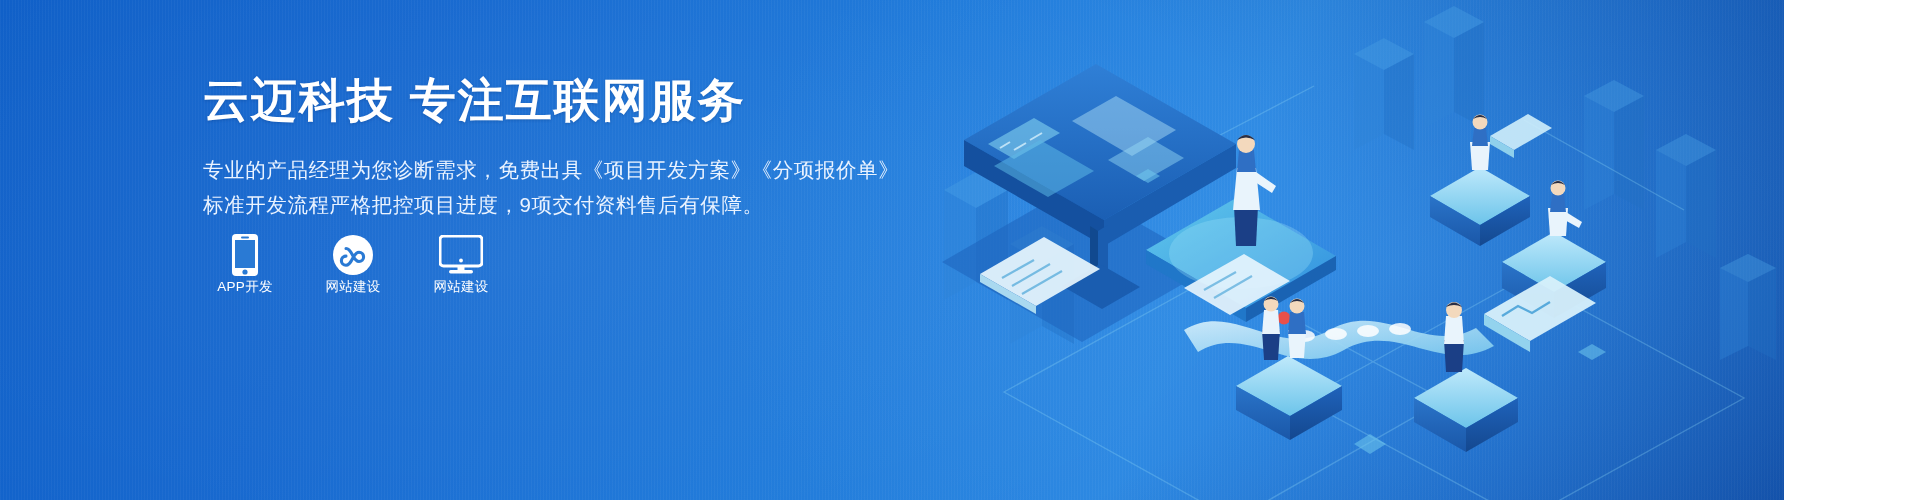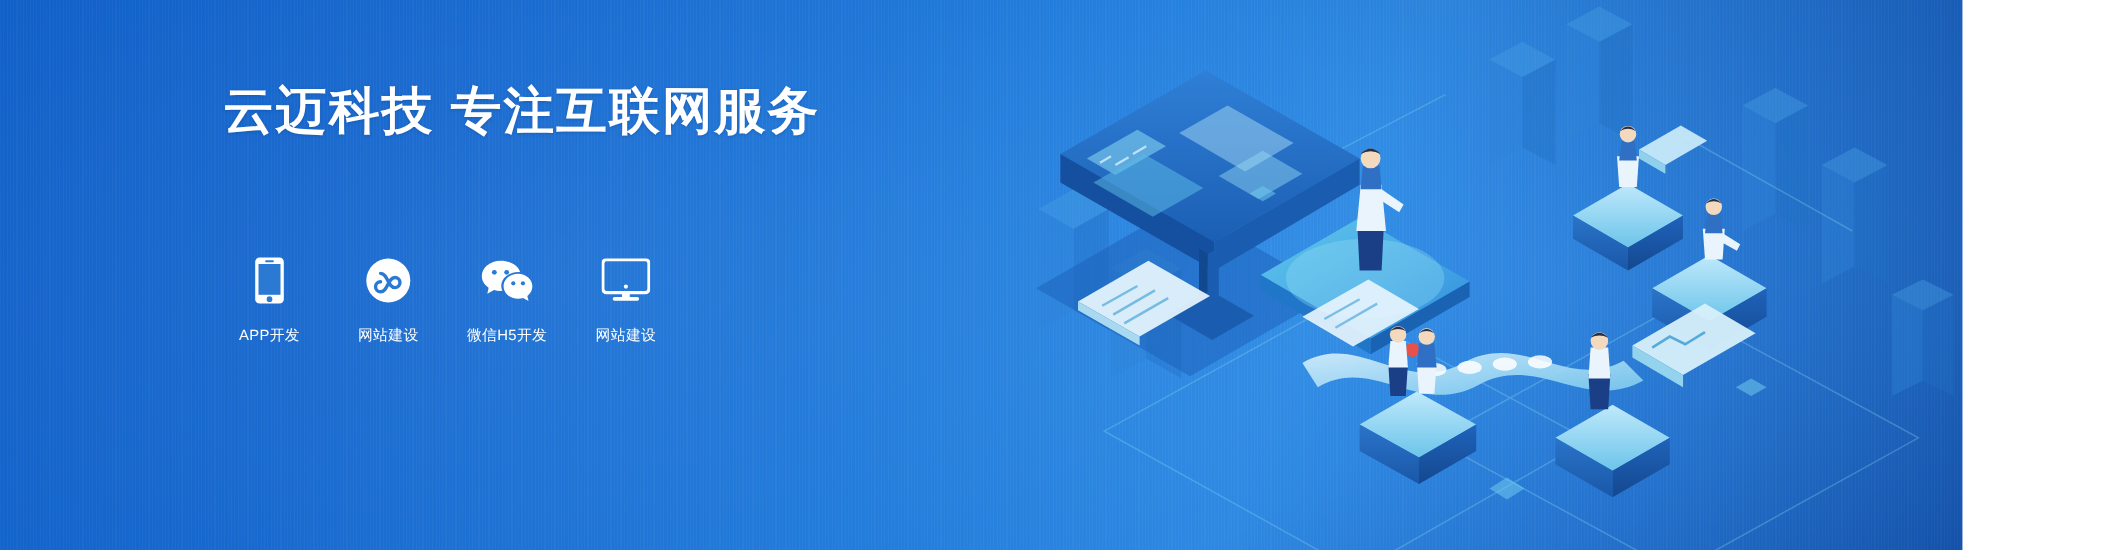--- a/index.html
+++ b/index.html
@@ -36,21 +36,21 @@
   .sub-line {
     font-size: 20.5px; color: #eaf3ff; line-height: 1.72; letter-spacing: 0.6px;
     white-space: nowrap; font-weight: normal;
   }
 
   
   .services { position: absolute; left: 208px; top: 232px; display: flex; gap: 34px; z-index: 12; }
   .service { width: 74px; display: flex; flex-direction: column; align-items: center; cursor: pointer; }
   .service .glyph { height: 46px; display: flex; align-items: center; justify-content: center; }
   .service .caption {
-    margin-top: 18px; font-size: 13.5px; color: #ffffff; white-space: nowrap; letter-spacing: .3px; text-align: center;
+    font-size: 13.5px; color: #ffffff; white-space: nowrap; letter-spacing: .3px; text-align: center;
   }
   svg { display: block; }
 
   
   .illus { position: absolute; right: 0; top: 0; width: 900px; height: 500px; z-index: 8; }
 </style>
 </head>
 <body>
 
 <div class="banner">
@@ -269,20 +269,24 @@
         <path d="M694 352 L708 344 L722 352 L708 360 Z" fill="#6fc9ee"></path>
         <path d="M252 176 L264 169 L276 176 L264 183 Z" fill="#6fc9ee"></path>
       </g>
     </svg>
   </div>
 
   <div class="vignette"></div>
 
   <div class="copy">
     <div class="headline">云迈科技 专注互联网服务</div>
+    <div class="sub">
+      <div class="sub-line">专业的产品经理为您诊断需求，免费出具《项目开发方案》《分项报价单》</div>
+      <div class="sub-line">标准开发流程严格把控项目进度，9项交付资料售后有保障。</div>
+    </div>
   </div>
 
   <div class="services">
 
     <div class="service">
       <div class="glyph">
         <svg width="28" height="44" viewBox="0 0 28 44">
           <rect x="1" y="1" width="26" height="42" rx="4" fill="#ffffff"></rect>
           <rect x="4" y="7" width="20" height="28" fill="#2a7ad4"></rect>
           <rect x="10" y="3.5" width="8" height="2" rx="1" fill="#2a7ad4"></rect>
@@ -295,33 +299,20 @@
     <div class="service">
       <div class="glyph">
         <svg width="42" height="42" viewBox="0 0 42 42">
           <circle cx="21" cy="21" r="20" fill="#ffffff"></circle>
           <path d="M14 14.5 c6.5 0 6.5 13 13 13 a4.6 4.6 0 0 0 0 -9.2 c-6.5 0 -6.5 13 -13 13 a4.6 4.6 0 0 1 0 -9.2" fill="none" stroke="#2a7ad4" stroke-width="3.1" stroke-linecap="round"></path>
         </svg>
       </div>
       <div class="caption">网站建设</div>
     </div>
 
-    <div class="service">
-      <div class="glyph">
-        <svg width="48" height="40" viewBox="0 0 48 40">
-          <path d="M18 2 C8.6 2 1 8.3 1 16 c0 4.3 2.4 8.1 6.2 10.6 L6 32 l6.1 -3.3 c1.8 .5 3.8 .8 5.9 .8 c.6 0 1.2 0 1.8 -.1 C19 28 18.7 26.6 18.7 25.2 C18.7 18 25.6 12.3 34.1 12.3 c.6 0 1.2 0 1.8 .1 C34.3 6.3 26.9 2 18 2 Z" fill="#ffffff"></path>
-          <circle cx="12.4" cy="12.6" r="2.2" fill="#2a7ad4"></circle>
-          <circle cx="23.6" cy="12.6" r="2.2" fill="#2a7ad4"></circle>
-          <path d="M47 25.2 c0 -6.3 -5.9 -11.4 -13.1 -11.4 S20.8 18.9 20.8 25.2 c0 6.3 5.9 11.4 13.1 11.4 c1.6 0 3.2 -.3 4.6 -.7 l5 2.7 l-1.1 -4.5 C45.2 31.9 47 28.7 47 25.2 Z" fill="#ffffff"></path>
-          <circle cx="29.6" cy="22.6" r="1.9" fill="#2a7ad4"></circle>
-          <circle cx="38.4" cy="22.6" r="1.9" fill="#2a7ad4"></circle>
-        </svg>
-      </div>
-      <div class="caption">微信H5开发</div>
-    </div>
 
     <div class="service">
       <div class="glyph">
         <svg width="44" height="40" viewBox="0 0 44 40">
           <rect x="1" y="1" width="42" height="30" rx="3.5" fill="none" stroke="#ffffff" stroke-width="3"></rect>
           <circle cx="22" cy="25.5" r="1.9" fill="#ffffff"></circle>
           <rect x="18.5" y="31" width="7" height="4" fill="#ffffff"></rect>
           <rect x="10" y="35" width="24" height="3.4" rx="1.7" fill="#ffffff"></rect>
         </svg>
       </div>

